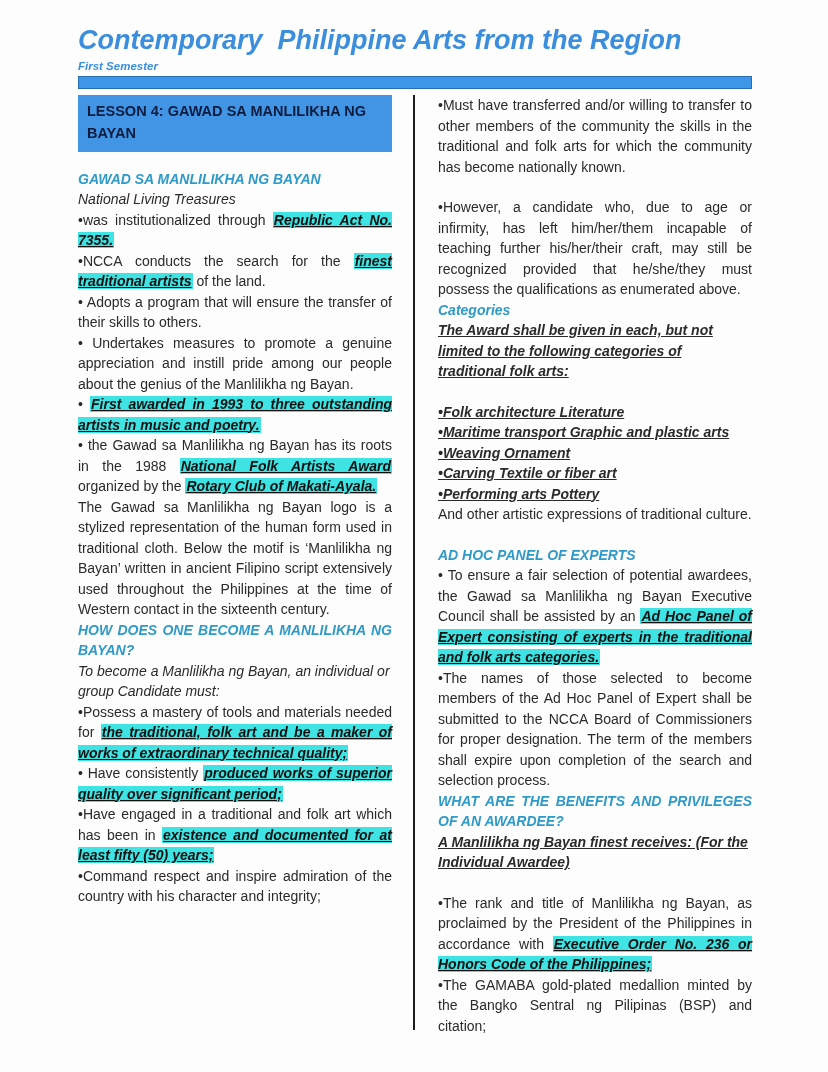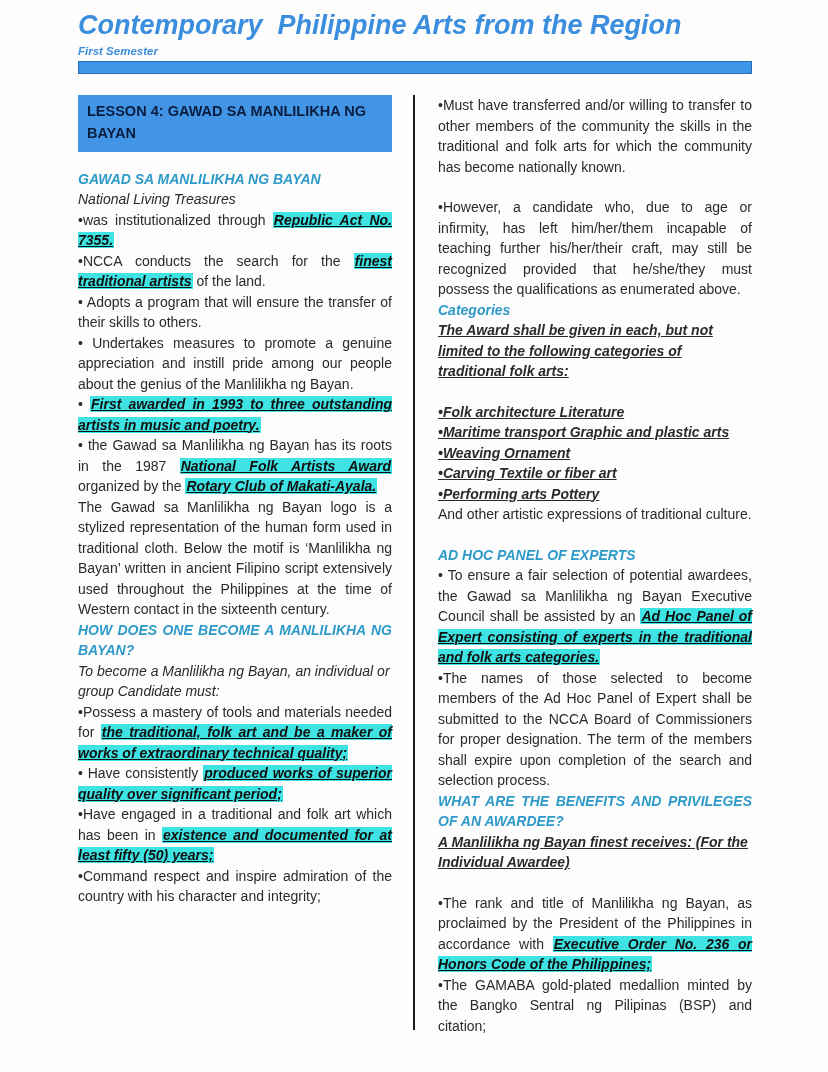--- a/index.html
+++ b/index.html
@@ -12,21 +12,21 @@
   * { box-sizing: border-box; }
   html, body { margin: 0; padding: 0; background: #ffffff; }
   .page {
     position: relative;
     width: 828px;
     height: 1072px;
     background: #fdfdfd;
     font-family: "Liberation Sans", "DejaVu Sans", sans-serif;
     overflow: hidden;
   }
-  .header { position: absolute; left: 78px; top: 9px; width: 674px; }
+  .header { position: absolute; left: 78px; top: 24px; width: 674px; }
   .title {
     margin: 0;
     color: var(--accent);
     font-style: italic;
     font-weight: bold;
     font-size: 27px;
     line-height: 1.2;
     white-space: pre-wrap;
   }
   .subtitle {
@@ -91,21 +91,21 @@
   <div class="col col-left">
     <div class="lesson-banner">LESSON 4: GAWAD SA MANLILIKHA NG BAYAN</div>
     <div id="left-blocks">
         <p class="blk heading"><span>GAWAD SA MANLILIKHA NG BAYAN</span></p>
         <p class="blk italic"><span>National Living Treasures</span></p>
         <p class="blk body"><span>•was institutionalized through </span><span class="hl">Republic Act No. 7355.</span></p>
         <p class="blk body"><span>•NCCA conducts the search for the </span><span class="hl">finest traditional artists</span><span> of the land.</span></p>
         <p class="blk body"><span>• Adopts a program that will ensure the transfer of their skills to others.</span></p>
         <p class="blk body"><span>• Undertakes measures to promote a genuine appreciation and instill pride among our people about the genius of the Manlilikha ng Bayan.</span></p>
         <p class="blk body"><span>• </span><span class="hl">First awarded in 1993 to three outstanding artists in music and poetry.</span></p>
-        <p class="blk body"><span>• the Gawad sa Manlilikha ng Bayan has its roots in the 1987 </span><span class="hl">National Folk Artists Award</span><span> organized by the </span><span class="hl">Rotary Club of Makati-Ayala.</span></p>
+        <p class="blk body"><span>• the Gawad sa Manlilikha ng Bayan has its roots in the 1988 </span><span class="hl">National Folk Artists Award</span><span> organized by the </span><span class="hl">Rotary Club of Makati-Ayala.</span></p>
         <p class="blk body"><span>The Gawad sa Manlilikha ng Bayan logo is a stylized representation of the human form used in traditional cloth. Below the motif is ‘Manlilikha ng Bayan’ written in ancient Filipino script extensively used throughout the Philippines at the time of Western contact in the sixteenth century.</span></p>
         <p class="blk heading"><span>HOW DOES ONE BECOME A MANLILIKHA NG BAYAN?</span></p>
         <p class="blk italic"><span>To become a Manlilikha ng Bayan, an individual or group Candidate must:</span></p>
         <p class="blk body"><span>•Possess a mastery of tools and materials needed for </span><span class="hl">the traditional, folk art and be a maker of works of extraordinary technical quality;</span></p>
         <p class="blk body"><span>• Have consistently </span><span class="hl">produced works of superior quality over significant period;</span></p>
         <p class="blk body"><span>•Have engaged in a traditional and folk art which has been in </span><span class="hl">existence and documented for at least fifty (50) years;</span></p>
         <p class="blk body"><span>•Command respect and inspire admiration of the country with his character and integrity;</span></p>
       </div>
   </div>
 

